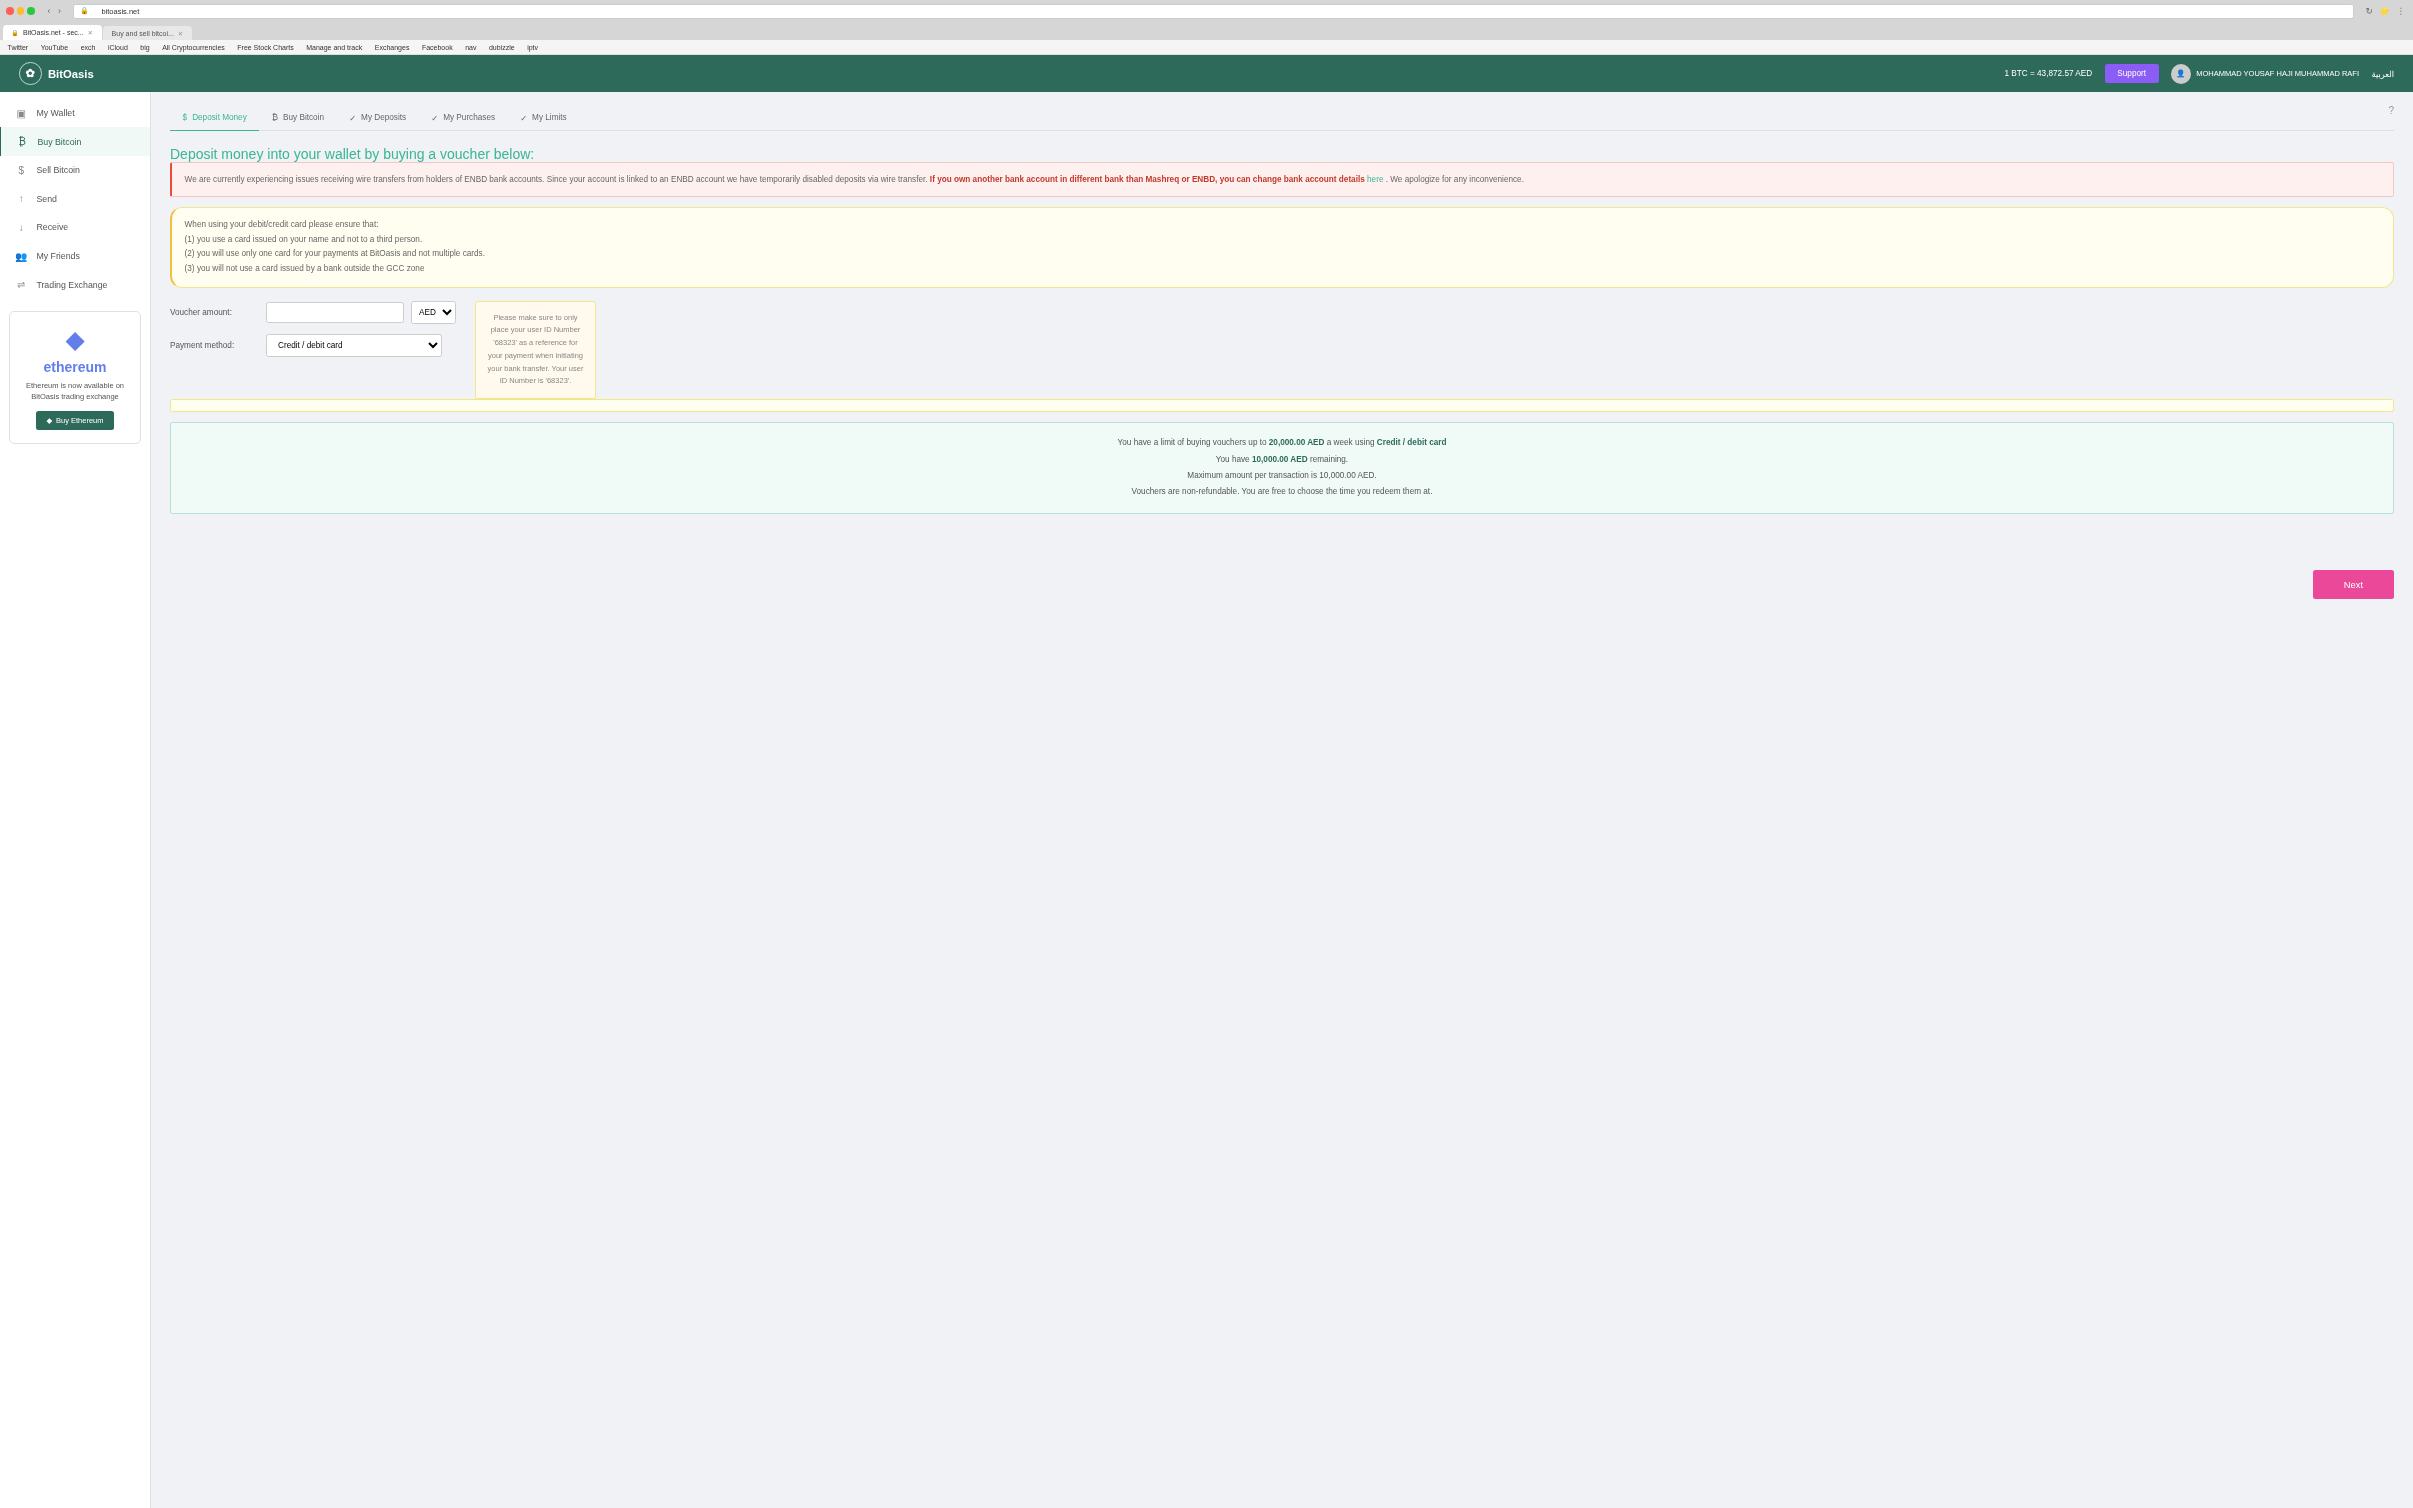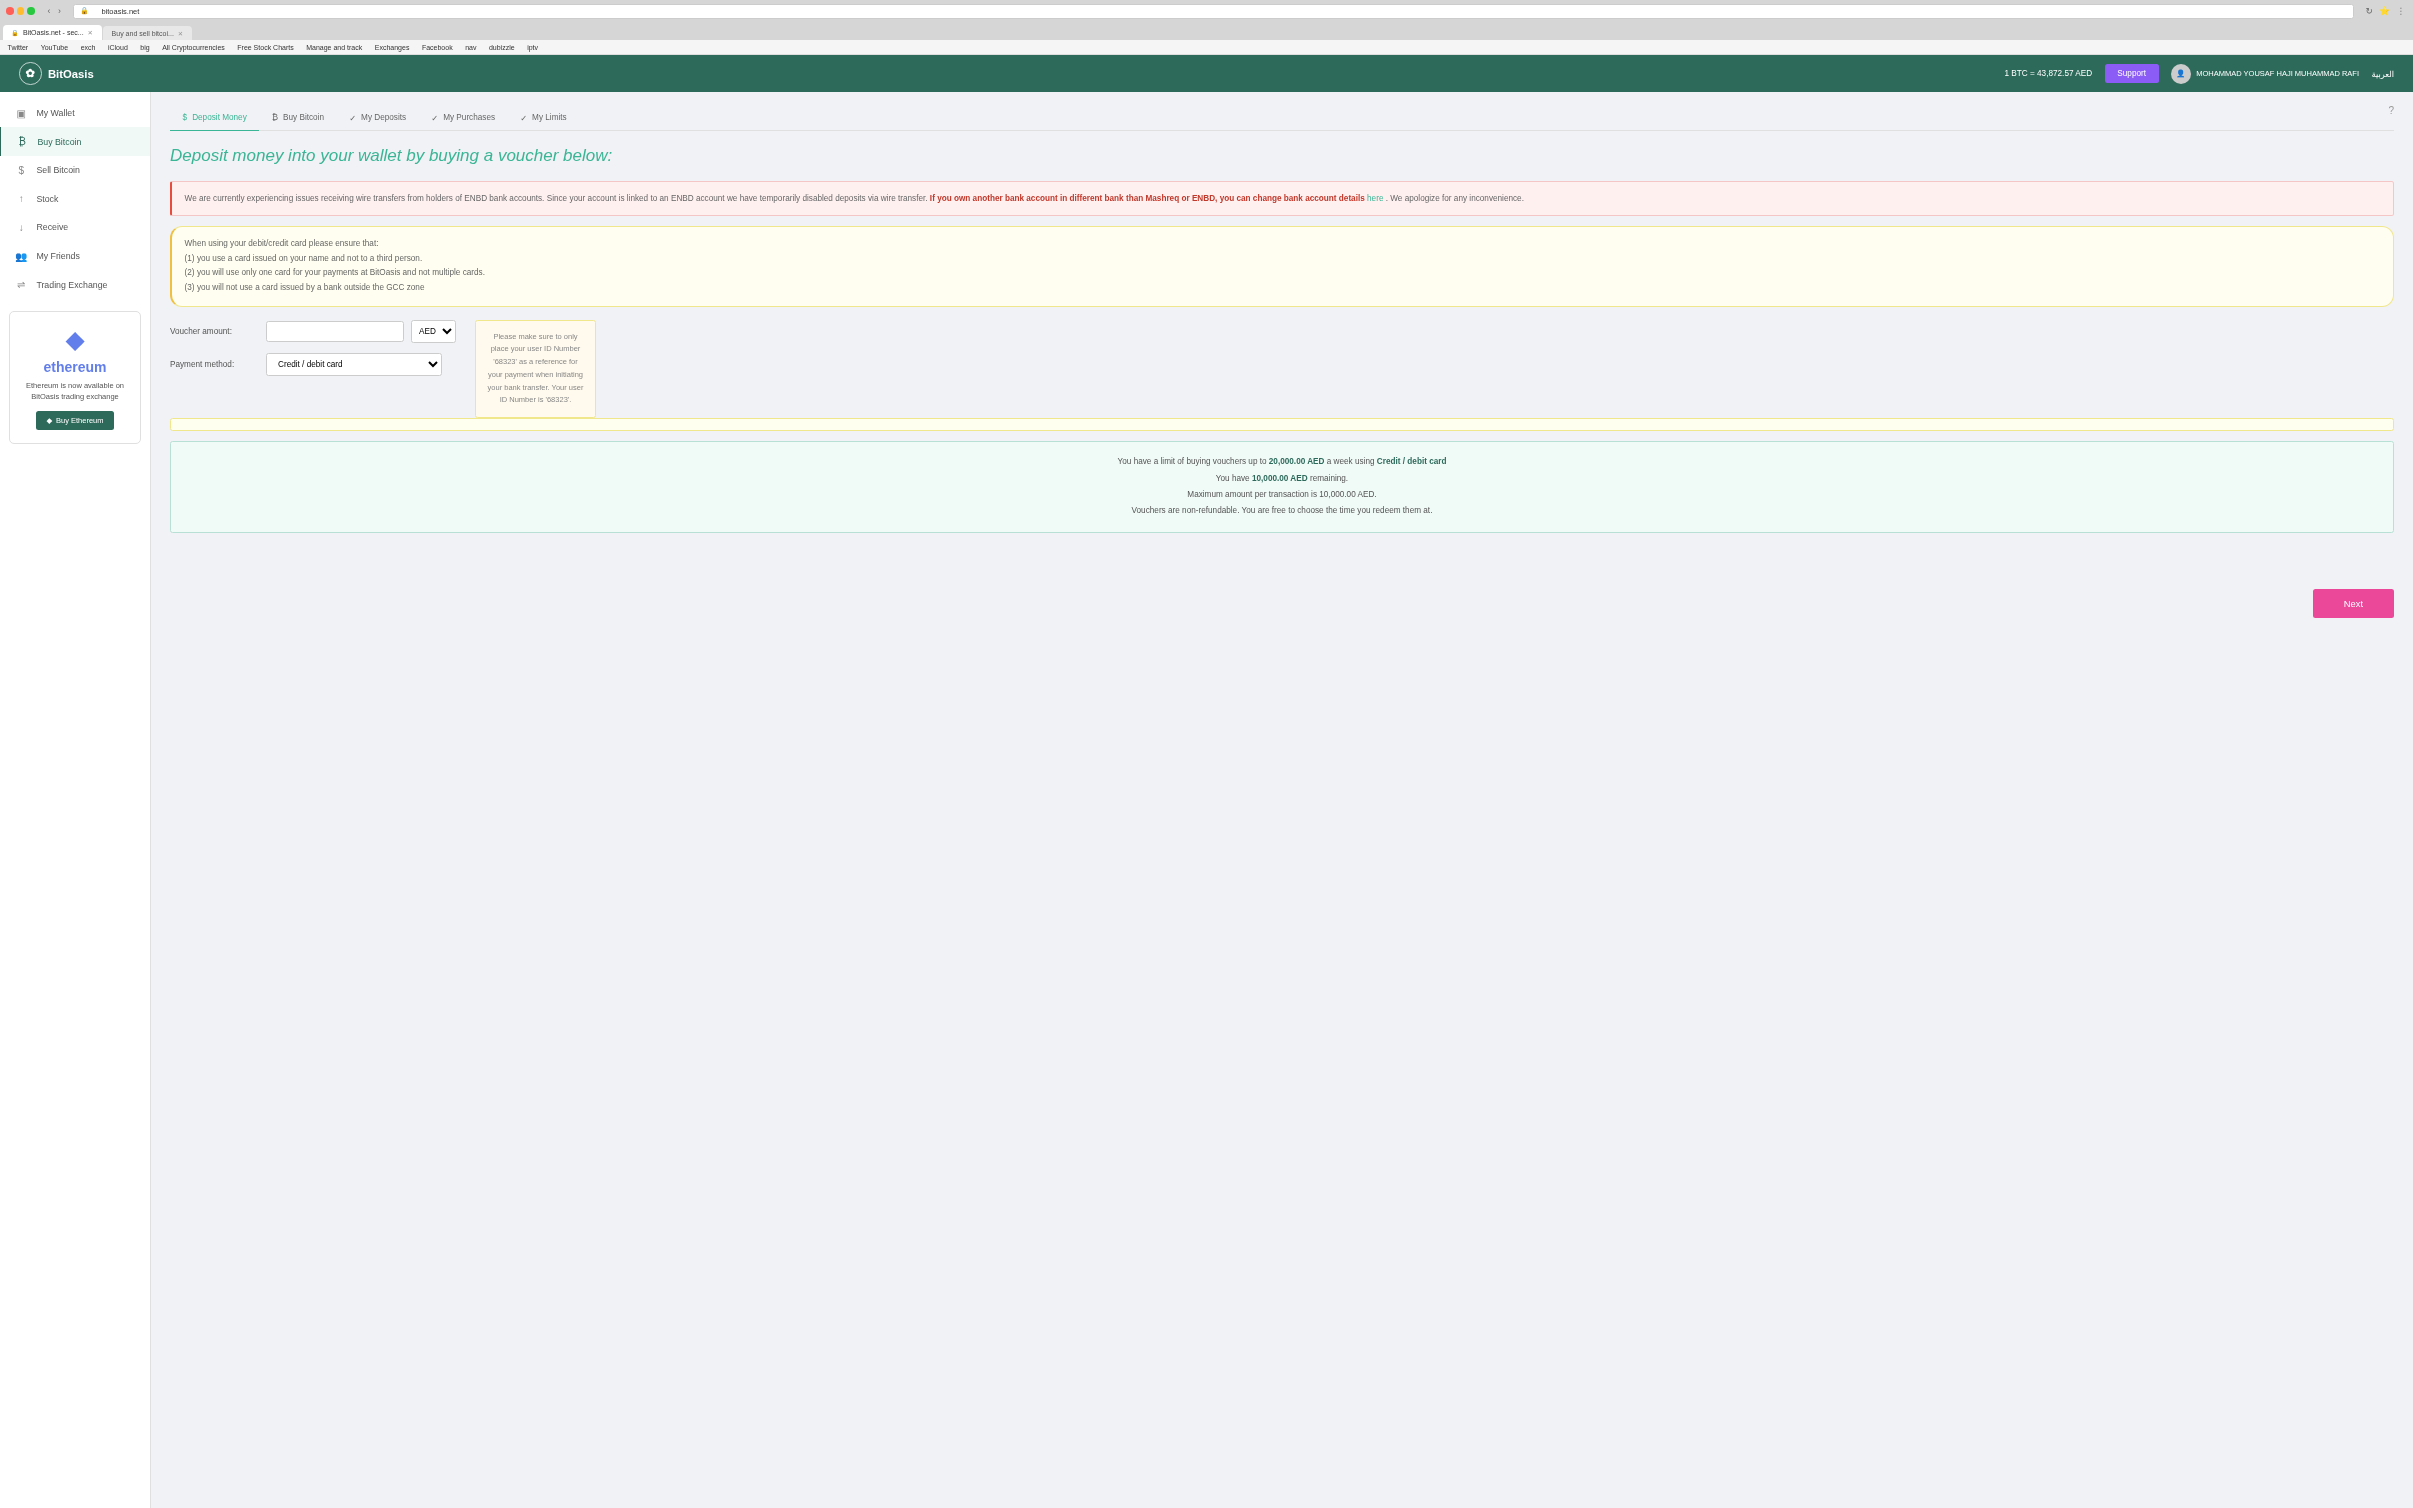--- a/index.html
+++ b/index.html
@@ -63,21 +63,21 @@
     .content-area { flex: 1; padding: 12.6px 19px; }
 
     
     .page-tabs { display: flex; gap: 0; border-bottom: 1.3px solid #e0e0e0; margin-bottom: 15px; }
     .page-tab { padding: 7.5px 12.6px; font-size: 8.2px; color: #666; cursor: pointer; display: flex; align-items: center; gap: 5px; border-bottom: 1.3px solid transparent; margin-bottom: -1.3px; white-space: nowrap; }
     .page-tab.active { color: #3ab595; border-bottom-color: #3ab595; }
     .tab-icon { font-size: 8.2px; }
     .help-icon { margin-left: auto; color: #999; font-size: 10px; cursor: pointer; }
 
     
-    .page-title { color: #3ab595; font-size: 17px; font-weight: 400; margin-bottom: 15px; font-style: italic; }
+    .page-title { color: #3ab595; font-size: 14px; font-weight: 400; margin-bottom: 0; }
 
     
     .alert-red { background: #fff0f0; border: 0.6px solid #f5c6c6; border-left: 2.5px solid #e74c3c; border-radius: 2.5px; padding: 10px 12.6px; margin-bottom: 10px; font-size: 8.2px; color: #666; line-height: 1.6; }
     .alert-red strong { color: #c0392b; }
     .alert-red a { color: #3ab595; text-decoration: none; }
     .alert-yellow { background: #fffef0; border: 0.6px solid #f0e68c; border-left: 2.5px solid #f0c040; border-radius: 12px; padding: 10px 12.6px; margin-bottom: 12.6px; font-size: 8.2px; color: #666; line-height: 1.8; }
 
     
     .form-section { margin-bottom: 12.6px; }
     .form-row { display: flex; align-items: center; gap: 7.5px; margin-bottom: 10px; }
@@ -179,21 +179,21 @@
     <div class="sidebar-item active">
       <span class="sidebar-icon">₿</span>
       <span>Buy Bitcoin</span>
     </div>
     <div class="sidebar-item">
       <span class="sidebar-icon">$</span>
       <span>Sell Bitcoin</span>
     </div>
     <div class="sidebar-item">
       <span class="sidebar-icon">↑</span>
-      <span>Stock</span>
+      <span>Send</span>
     </div>
     <div class="sidebar-item">
       <span class="sidebar-icon">↓</span>
       <span>Receive</span>
     </div>
     <div class="sidebar-item">
       <span class="sidebar-icon">👥</span>
       <span>My Friends</span>
     </div>
     <div class="sidebar-item">

